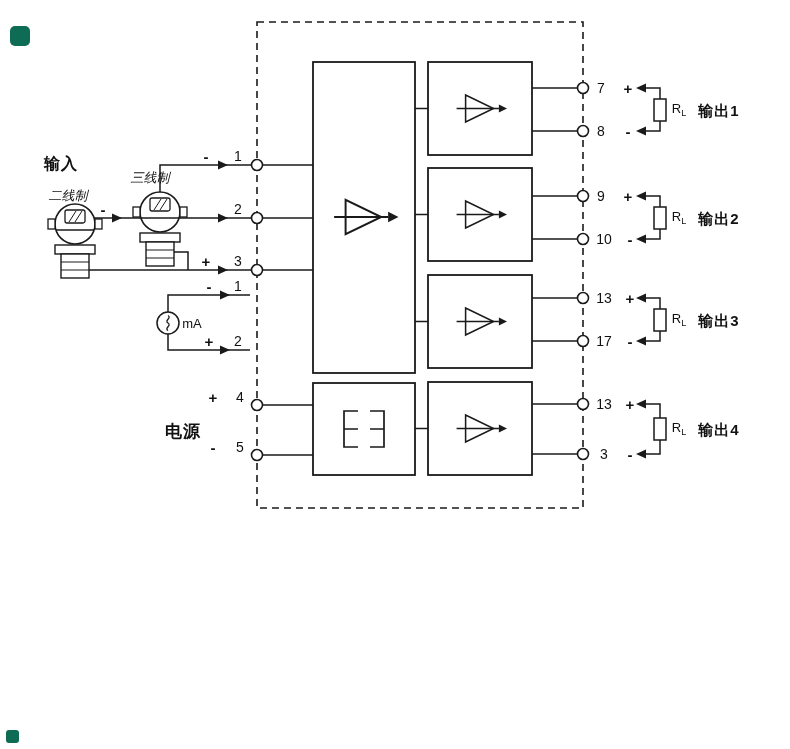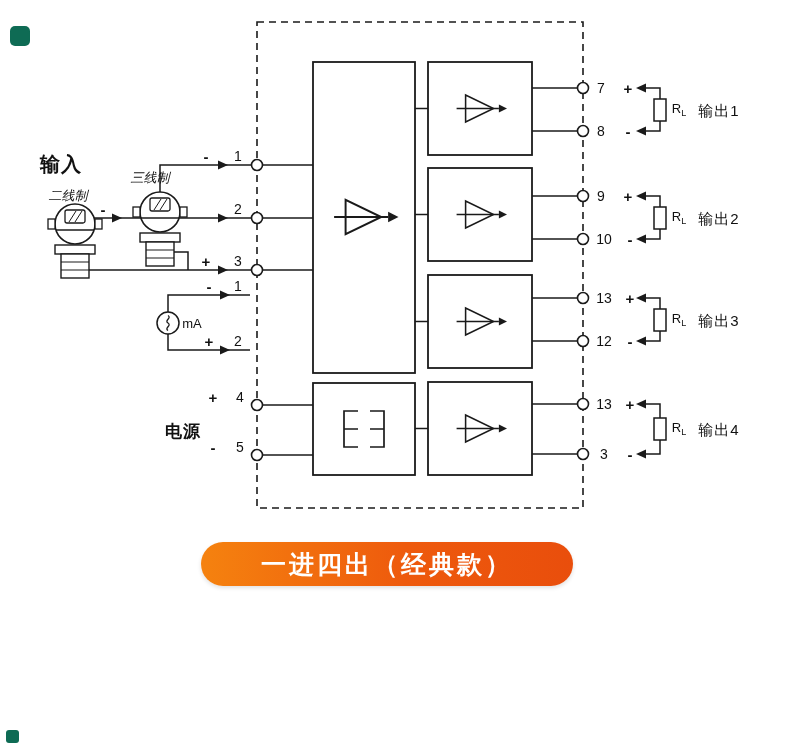--- a/index.html
+++ b/index.html
@@ -2,27 +2,27 @@
 <html><head>
 <meta charset="utf-8">
 <style>
   html,body{margin:0;padding:0;background:#ffffff;}
   body{font-family:"Liberation Sans","DejaVu Sans",sans-serif;color:#111;}
   .stage{position:relative;width:790px;height:749px;background:#fff;overflow:hidden;}
   svg{position:absolute;left:0;top:0;}
   .lbl{position:absolute;transform:translate(-50%,-50%);white-space:nowrap;line-height:1;}
   .num{font-size:14px;font-weight:400;}
   .sign{font-size:15px;font-weight:700;}
-  .cn-big{font-size:20px;font-weight:700;letter-spacing:1px;}
+  .cn-big{font-size:16px;font-weight:700;letter-spacing:1px;}
   .cn-mid{font-size:17px;font-weight:700;letter-spacing:1px;}
   .cn-sm{font-size:13px;font-weight:400;font-style:italic;}
   .ma{font-size:13px;font-weight:400;}
   .rl{font-size:13px;font-weight:400;}
   .rl sub{font-size:9px;}
-  .out-lbl{font-size:15px;font-weight:400;letter-spacing:1px;}
+  .out-lbl{font-size:15px;font-weight:700;letter-spacing:1px;}
   .banner{position:absolute;left:201px;top:542px;width:372px;height:44px;border-radius:22px;
     background:linear-gradient(90deg,#f5820f,#ee5a0d 55%,#e94e0c);
     display:flex;align-items:center;justify-content:center;
     color:#fff;font-size:25px;font-weight:700;letter-spacing:3px;
     box-shadow:0 2px 4px rgba(0,0,0,0.12);}
   .logo-mark{position:absolute;background:#0e6b54;border-radius:5px;}
   .logo-top{left:10px;top:26px;width:20px;height:20px;}
   .logo-bottom{left:6px;top:730px;width:13px;height:13px;border-radius:3px;}
 </style>
 </head>
@@ -218,30 +218,29 @@
 
   <span class="lbl num" style="left:601px;top:196px">9</span>
   <span class="lbl sign" style="left:628px;top:196px">+</span>
   <span class="lbl num" style="left:604px;top:239px">10</span>
   <span class="lbl sign" style="left:630px;top:239px">-</span>
   <span class="lbl rl" style="left:679px;top:218px"><span>R</span><sub>L</sub></span>
   <span class="lbl out-lbl" style="left:719px;top:218px">输出2</span>
 
   <span class="lbl num" style="left:604px;top:298px">13</span>
   <span class="lbl sign" style="left:630px;top:298px">+</span>
-  <span class="lbl num" style="left:604px;top:341px">12</span>
+  <span class="lbl num" style="left:604px;top:341px">17</span>
   <span class="lbl sign" style="left:630px;top:341px">-</span>
   <span class="lbl rl" style="left:679px;top:320px"><span>R</span><sub>L</sub></span>
   <span class="lbl out-lbl" style="left:719px;top:320px">输出3</span>
 
   <span class="lbl num" style="left:604px;top:404px">13</span>
   <span class="lbl sign" style="left:630px;top:404px">+</span>
   <span class="lbl num" style="left:604px;top:454px">3</span>
   <span class="lbl sign" style="left:630px;top:454px">-</span>
   <span class="lbl rl" style="left:679px;top:429px"><span>R</span><sub>L</sub></span>
   <span class="lbl out-lbl" style="left:719px;top:429px">输出4</span>
 
-  <div class="banner">一进四出（经典款）</div>
 
   <div class="logo-mark logo-top"></div>
   <div class="logo-mark logo-bottom"></div>
 
 </div>
 
 </body></html>

